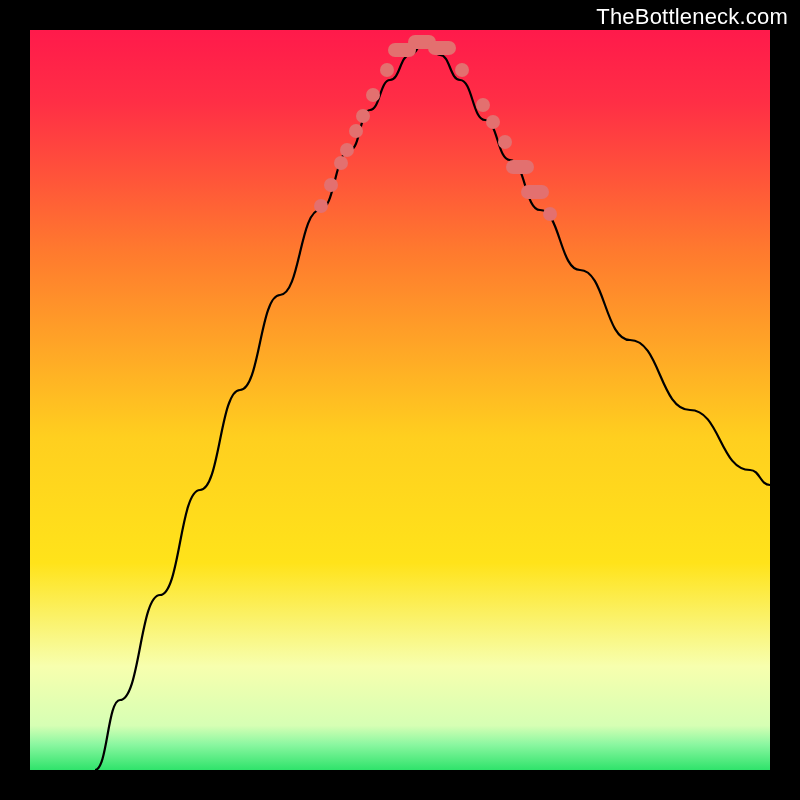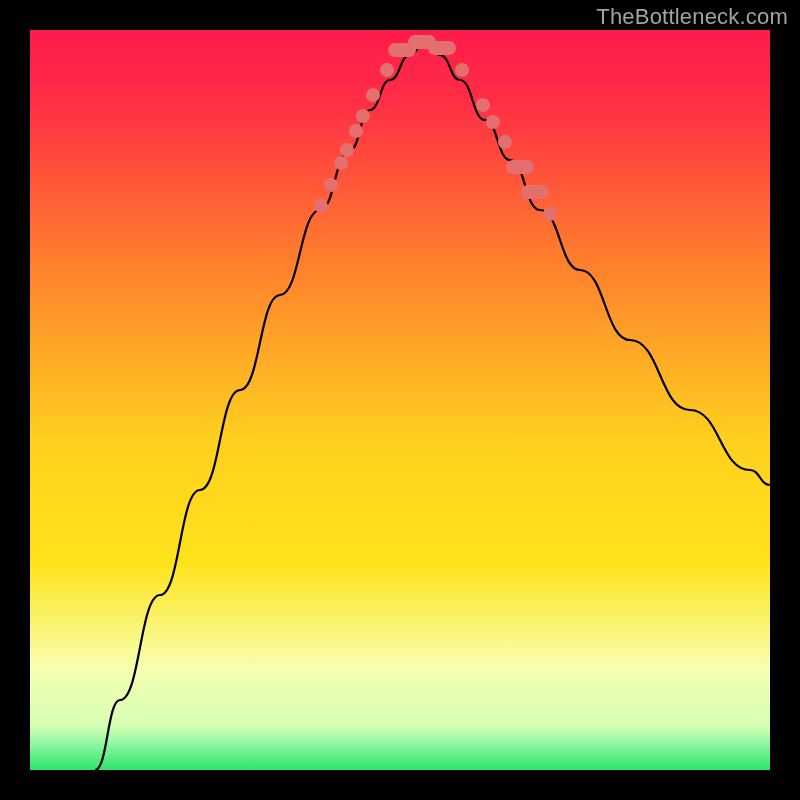--- a/index.html
+++ b/index.html
@@ -24,21 +24,21 @@
     width: 100%;
     height: 100%;
   }
   .watermark {
     position: absolute;
     top: 4px;
     right: 12px;
     font-family: Arial, Helvetica, sans-serif;
     font-size: 22px;
     font-weight: 500;
-    color: #a3a3a3;
+    color: #ffffff;
     letter-spacing: 0.2px;
   }
   .curve {
     position: absolute;
     left: 0;
     top: 0;
     width: 100%;
     height: 100%;
     pointer-events: none;
   }

